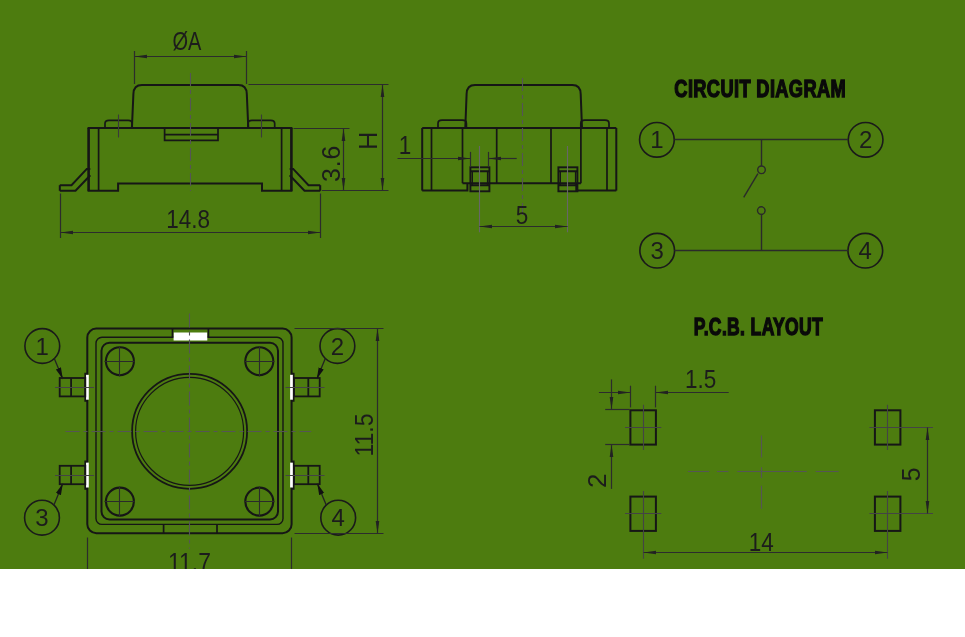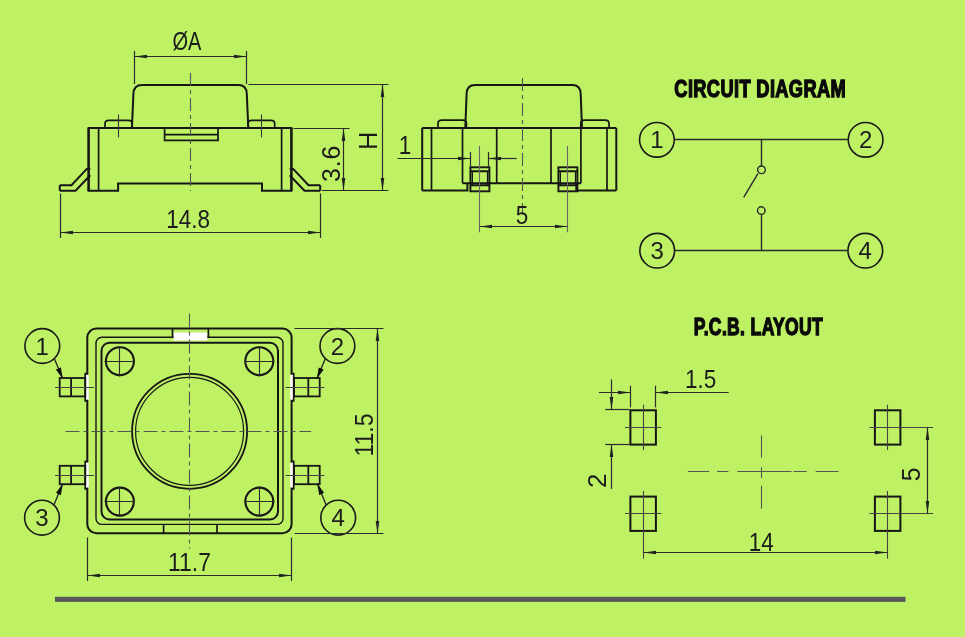--- a/index.html
+++ b/index.html
@@ -1,16 +1,16 @@
 <!DOCTYPE html>
 <html><head>
 <meta charset="utf-8">
 <style>
 html,body{margin:0;padding:0;background:#fff;}
-#page{position:relative;width:965px;height:637px;background:#bef264;overflow:hidden;will-change:transform;}
+#page{position:relative;width:965px;height:569px;background:#4d7c0f;overflow:hidden;will-change:transform;}
 svg{display:block;}
 text{font-family:"Liberation Sans",sans-serif;fill:#1c1c1c;}
 .dim{font-size:25px;}
 .ttl{font-size:24px;font-weight:bold;fill:#0a0a0a;stroke:#0a0a0a;stroke-width:1.4px;letter-spacing:0.5px;}
 .num{font-size:24px;}
 </style>
 </head>
 <body>
 <div id="page">
 <svg width="965" height="637" viewBox="0 0 965 637">

